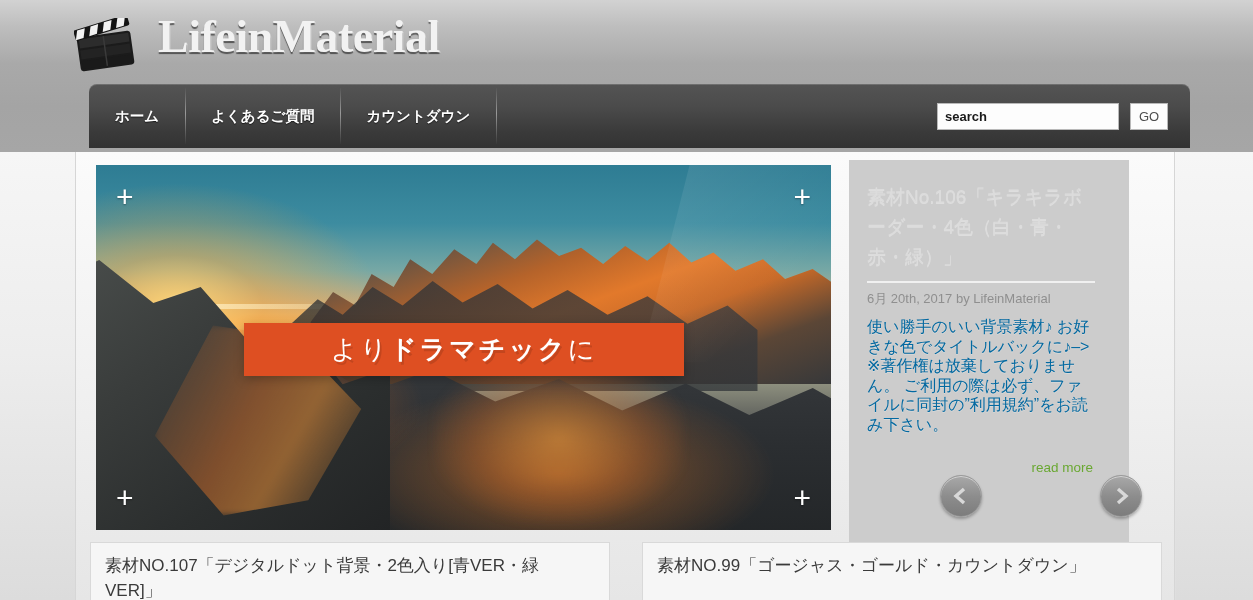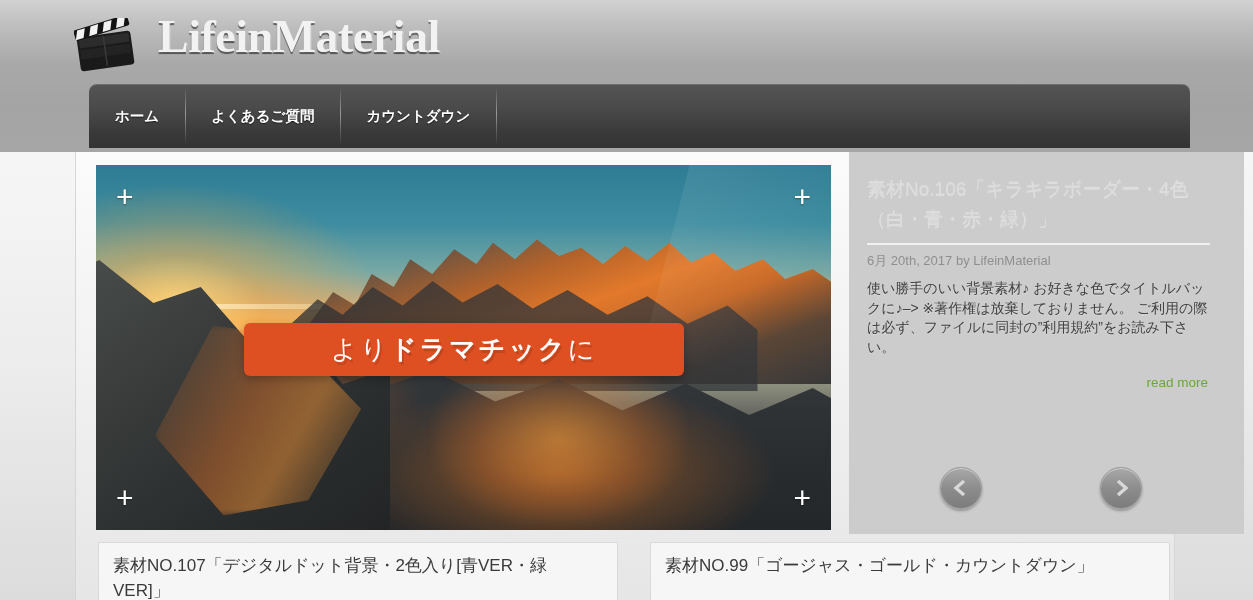--- a/index.html
+++ b/index.html
@@ -174,68 +174,68 @@
     line-height: 1; text-shadow: 0 1px 2px rgba(0,0,0,.35);
     font-family: "Liberation Sans", sans-serif;
   }
   .hero-plus.tl { left: 20px; top: 17px; }
   .hero-plus.tr { right: 20px; top: 17px; }
   .hero-plus.bl { left: 20px; bottom: 17px; }
   .hero-plus.br { right: 20px; bottom: 17px; }
   .hero-banner {
     position: absolute; left: 148px; top: 158px; width: 440px; height: 53px;
     background: #de4f22;
-    border-radius: 6px;
+    border-radius: 0;
     box-shadow: 0 3px 10px rgba(0,0,0,.25);
     display: flex; align-items: center; justify-content: center;
   }
   .hero-banner-text {
     color: #fff; font-size: 26px; letter-spacing: 3px;
     font-family: "DejaVu Sans", "Liberation Sans", sans-serif;
     text-shadow: 2px 3px 0 rgba(0,0,0,.12);
   }
   .hero-banner-text b { font-weight: bold; }
 
   
   .side-panel {
-    position: absolute; left: 773px; top: 0; width: 395px; height: 382px;
+    position: absolute; left: 773px; top: 8px; width: 280px; height: 382px;
     background: #cccccc;
   }
   .side-inner { padding: 22px 34px 0 18px; }
   .side-title {
     color: #dcdcdc; font-size: 19px; line-height: 30px; font-weight: normal;
     text-shadow: 0 1px 0 rgba(255,255,255,.35);
     cursor: pointer;
   }
   .side-rule { height: 2px; background: #f0f0f0; margin: 9px 0 7px 0; }
   .side-date { color: #8f8f8f; font-size: 13px; line-height: 18px; }
   .side-desc {
-    color: #404040; font-size: 14px; line-height: 19.5px; margin-top: 9px;
+    color: #0369a1; font-size: 16px; line-height: 19.5px; margin-top: 9px;
     text-shadow: 0 1px 0 rgba(255,255,255,.25);
   }
-  .side-more { text-align: right; margin-top: 16px; padding-right: 2px; }
+  .side-more { text-align: right; margin-top: 24px; padding-right: 2px; }
   .side-more a { color: #6aa832; font-size: 13.5px; text-decoration: none; cursor: pointer; }
   .arrows {
     position: absolute; left: 0; top: 315px; width: 327px; height: 56px;
   }
   .arrow-btn {
     position: absolute; width: 42px; height: 42px; border-radius: 50%;
     background: linear-gradient(to bottom, #a9a9a9 0%, #8d8d8d 50%, #7c7c7c 100%);
     box-shadow: 0 2px 3px rgba(0,0,0,.28), inset 0 1px 0 rgba(255,255,255,.5);
     border: 1px solid #9a9a9a;
     cursor: pointer;
     display: flex; align-items: center; justify-content: center;
   }
   .arrow-btn.prev { left: 91px; top: 0; }
   .arrow-btn.next { right: 34px; top: 0; }
   .arrow-btn svg { display: block; }
 
   
   .thumbs {
-    position: absolute; left: 8px; top: 382px; width: 1100px; height: 66px;
+    position: absolute; left: 0; top: 382px; width: 1100px; height: 66px;
     display: flex; gap: 16px;
   }
   .thumb {
     flex: 1 1 0; margin: 8px 8px 0 8px;
     background: #f6f6f6;
     border: 1px solid #d9d9d9;
     border-bottom: none;
     padding: 10px 14px 0 14px;
     overflow: hidden;
     cursor: pointer;
@@ -291,20 +291,24 @@
         <span>ホーム</span>
       </div>
       <div class="nav-item">
         <span>よくあるご質問</span>
       </div>
       <div class="nav-item">
         <span>カウントダウン</span>
       </div>
       <div class="nav-endsep"></div>
       <div class="nav-spacer"></div>
+      <div class="search-box">
+        <input class="search-input" type="text" placeholder="search" value="search" style="">
+        <div class="go-btn">GO</div>
+      </div>
     </div>
   </div>
 
   <div class="body-area"></div>
   <div class="edge-l"></div>
   <div class="edge-r"></div>
 
   <div class="content">
 
     <div class="hero">

